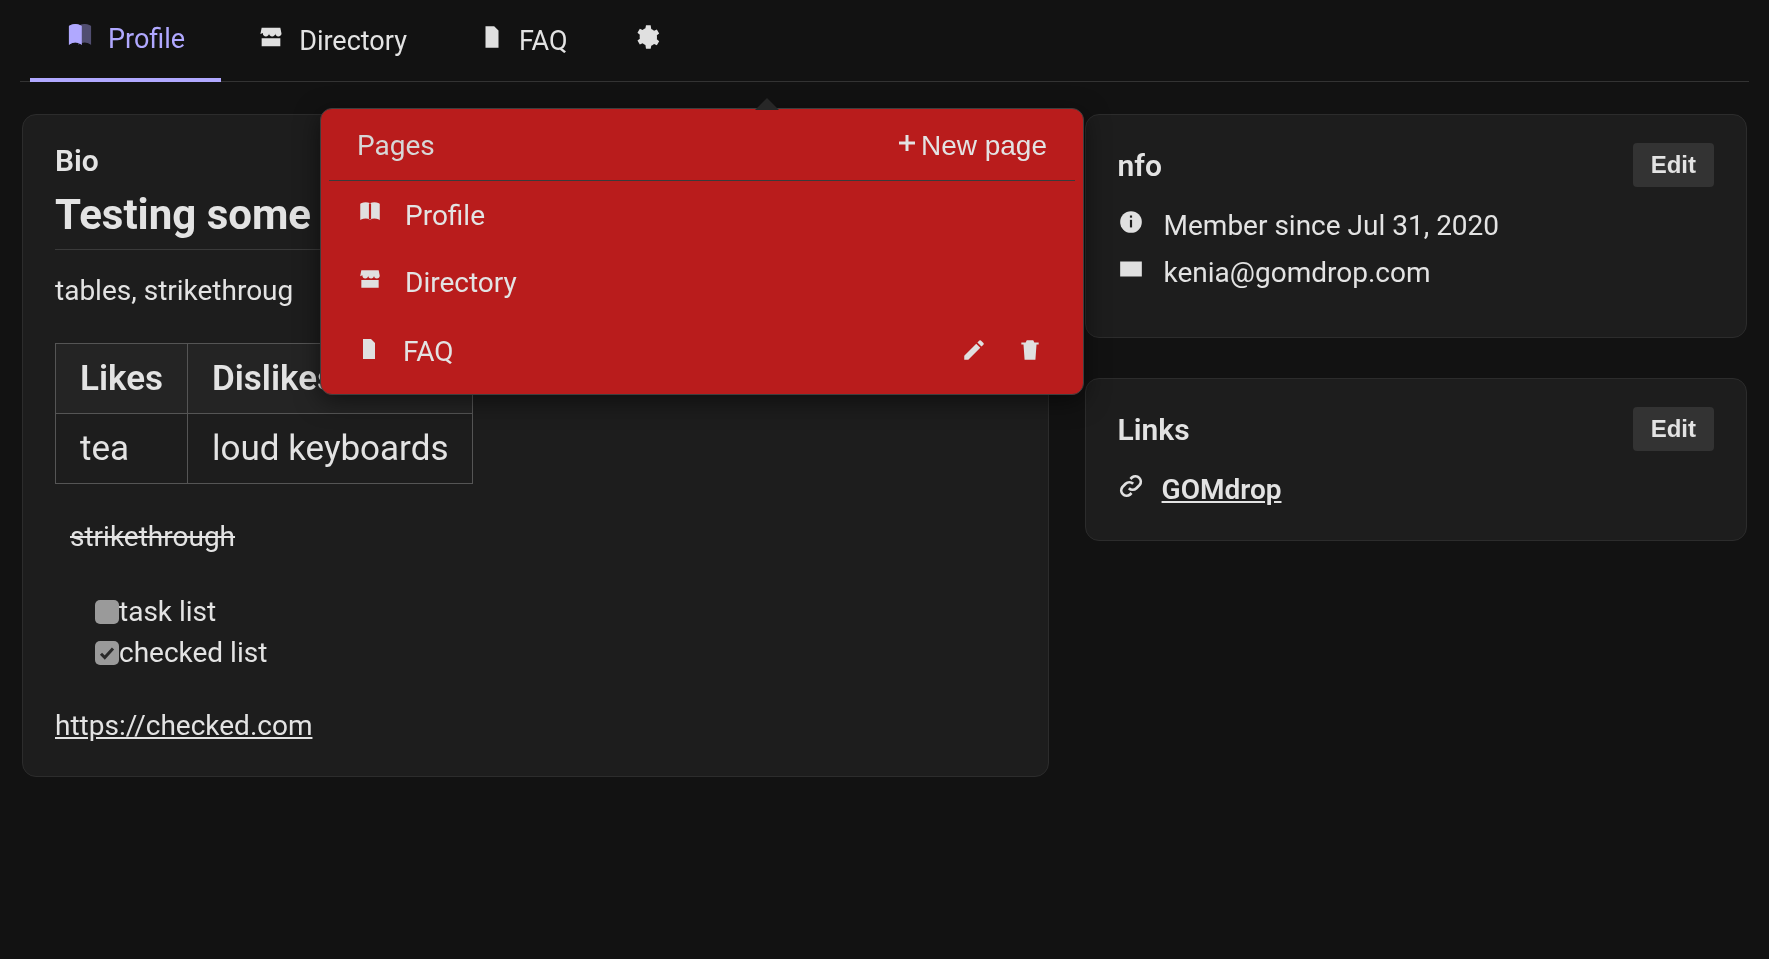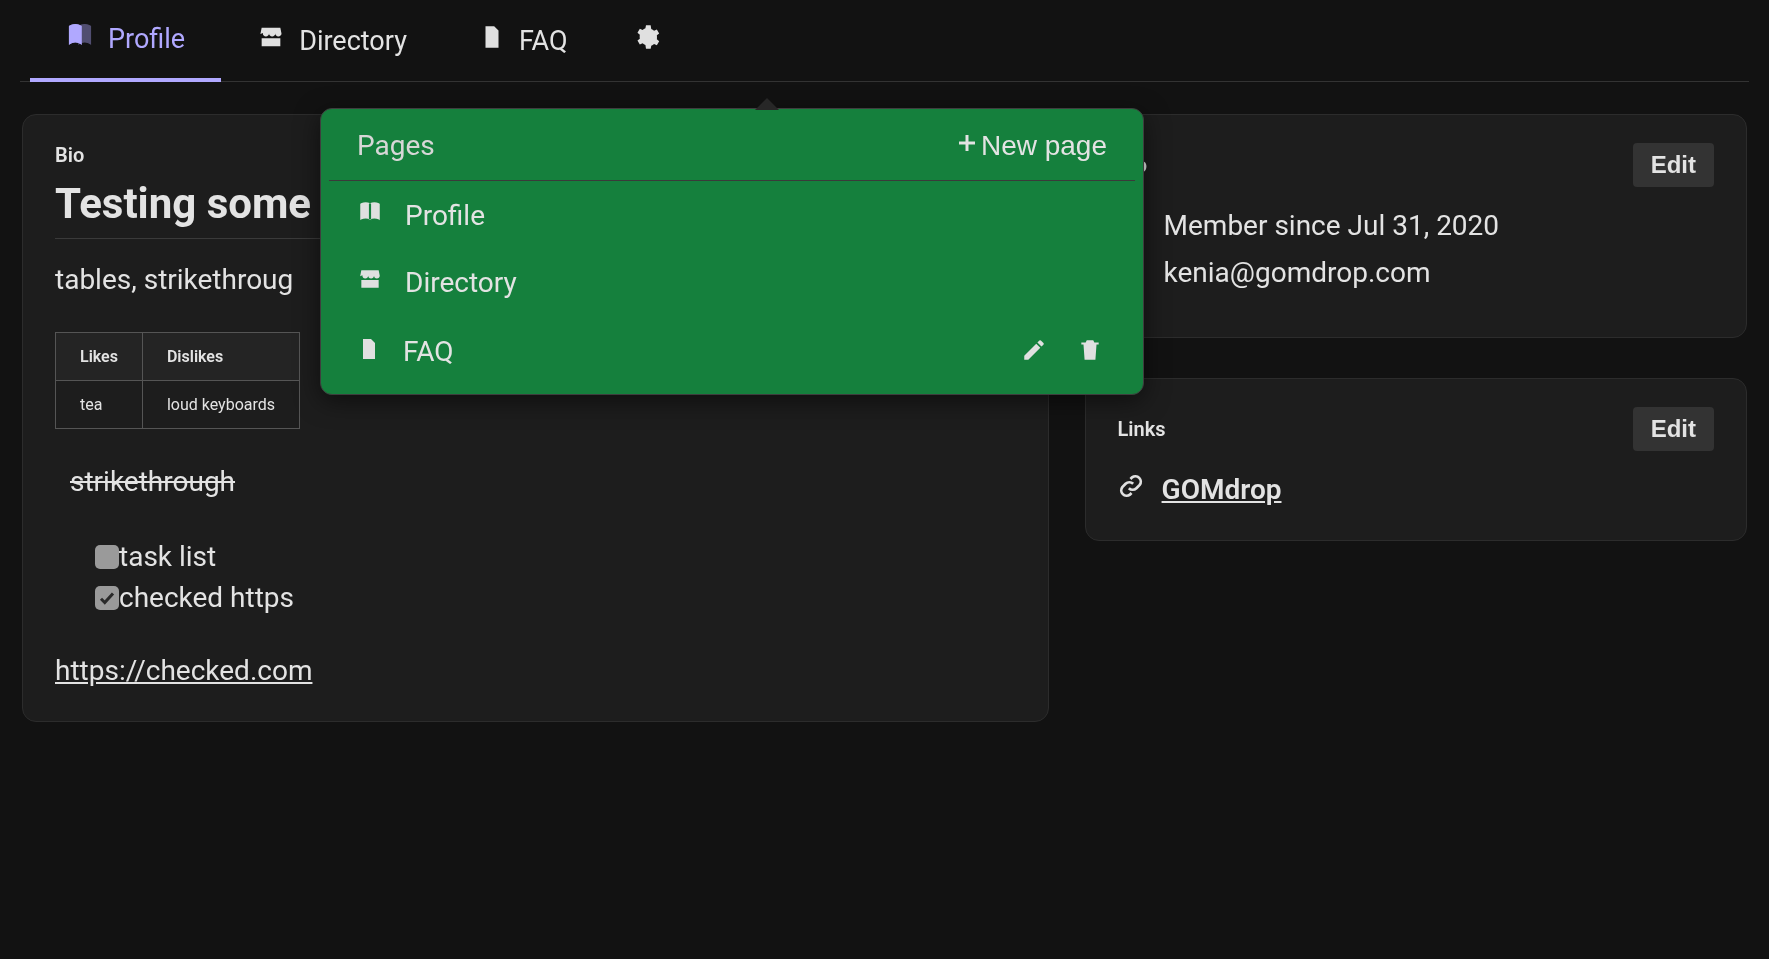--- a/index.html
+++ b/index.html
@@ -55,21 +55,21 @@
     border-radius: 14px;
     padding: 28px 32px 34px 32px;
   }
 
   .card-header {
     display: flex;
     align-items: center;
     justify-content: space-between;
     margin-bottom: 22px;
   }
-  .card-title { font-size: 20px; font-weight: 600; color: #e3e3e3; }
+  .card-title { font-size: 30px; font-weight: 600; color: #e3e3e3; }
 
   .edit-btn {
     background: #333333;
     color: #e3e3e3;
     border: none;
     border-radius: 4px;
     padding: 8px 18px;
     font-size: 24px;
     font-weight: 600;
     cursor: pointer;
@@ -89,21 +89,21 @@
   .bio p { font-size: 28px; margin-bottom: 36px; }
 
   table.likes {
     border-collapse: collapse;
     margin-bottom: 36px;
   }
   table.likes th, table.likes td {
     border: 1px solid #555;
     padding: 14px 24px;
     text-align: left;
-    font-size: 16px;
+    font-size: 35px;
   }
   table.likes th { background: #242424; font-weight: 600; }
 
   .strike { text-decoration: line-through; font-size: 28px; margin-bottom: 42px; display: block; margin-left: 15px; }
 
   ul.tasks { list-style: none; padding-left: 40px; margin-bottom: 40px; }
   ul.tasks li { display: flex; align-items: center; font-size: 28px; margin-bottom: 8px; }
   .checkbox {
     width: 24px; height: 24px; border-radius: 5px;
     background: #9a9a9a; display:inline-flex; align-items:center; justify-content:center;
@@ -119,22 +119,22 @@
 
   
   .link-row { display:flex; align-items:center; gap:18px; font-size:28px; }
   .link-row a { color:#e3e3e3; text-decoration:underline; font-weight:600;text-align:right; }
 
   
   .dropdown {
     position: absolute;
     top: 108px;
     left: 320px;
-    width: 824px;
-    background: #15803d;
+    width: 764px;
+    background: #b91c1c;
     border: 1px solid #3e3e3e;
     border-radius: 12px;
     box-shadow: 0 6px 24px rgba(0,0,0,.5);
     z-index: 100;
     padding-bottom: 6px;
   }
   .dropdown::before {
     content:"";
     position:absolute;
     top:-11px; left:434px;
@@ -239,21 +239,21 @@
       <li>
         <span class="checkbox"></span>
         <span>task list</span>
       </li>
       <li>
         <span class="checkbox">
           <svg width="18" height="18" viewBox="0 0 24 24" fill="none" stroke-width="4">
               <polyline points="4,13 9,18 20,6"></polyline>
             </svg>
         </span>
-        <span>checked https</span>
+        <span>checked list</span>
       </li>
     </ul>
 
     <a class="link" href="#">https://checked.com</a>
   </div>
 
   <div class="right">
 
     <div class="card">
       <div class="card-header">

